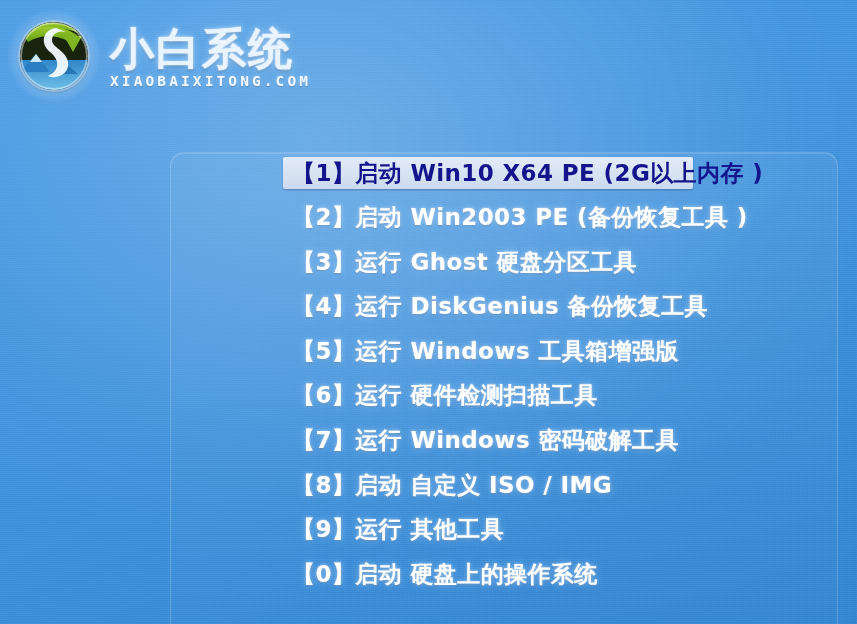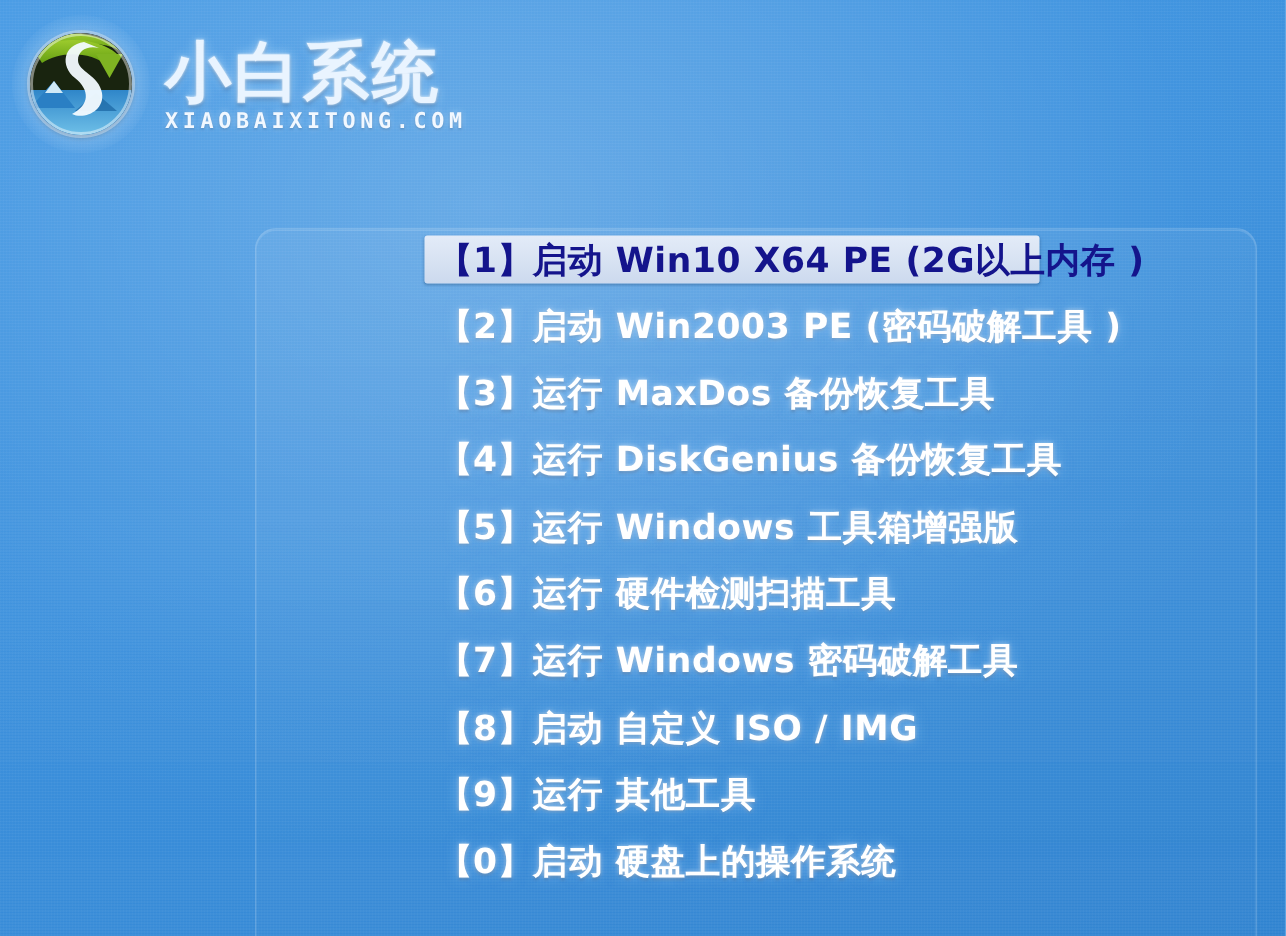--- a/index.html
+++ b/index.html
@@ -207,26 +207,26 @@
   <div id="menu-panel">
     <div id="menu-list">
 
       <div class="menu-item selected">
         <span class="mi-key">【1】</span>
         <span class="mi-label">启动 Win10 X64 PE (2G以上内存 )</span>
       </div>
 
       <div class="menu-item">
         <span class="mi-key">【2】</span>
-        <span class="mi-label">启动 Win2003 PE (密码破解工具 )</span>
+        <span class="mi-label">启动 Win2003 PE (备份恢复工具 )</span>
       </div>
 
       <div class="menu-item">
         <span class="mi-key">【3】</span>
-        <span class="mi-label">运行 MaxDos 备份恢复工具</span>
+        <span class="mi-label">运行 Ghost 硬盘分区工具</span>
       </div>
 
       <div class="menu-item">
         <span class="mi-key">【4】</span>
         <span class="mi-label">运行 DiskGenius 备份恢复工具</span>
       </div>
 
       <div class="menu-item">
         <span class="mi-key">【5】</span>
         <span class="mi-label">运行 Windows 工具箱增强版</span>

